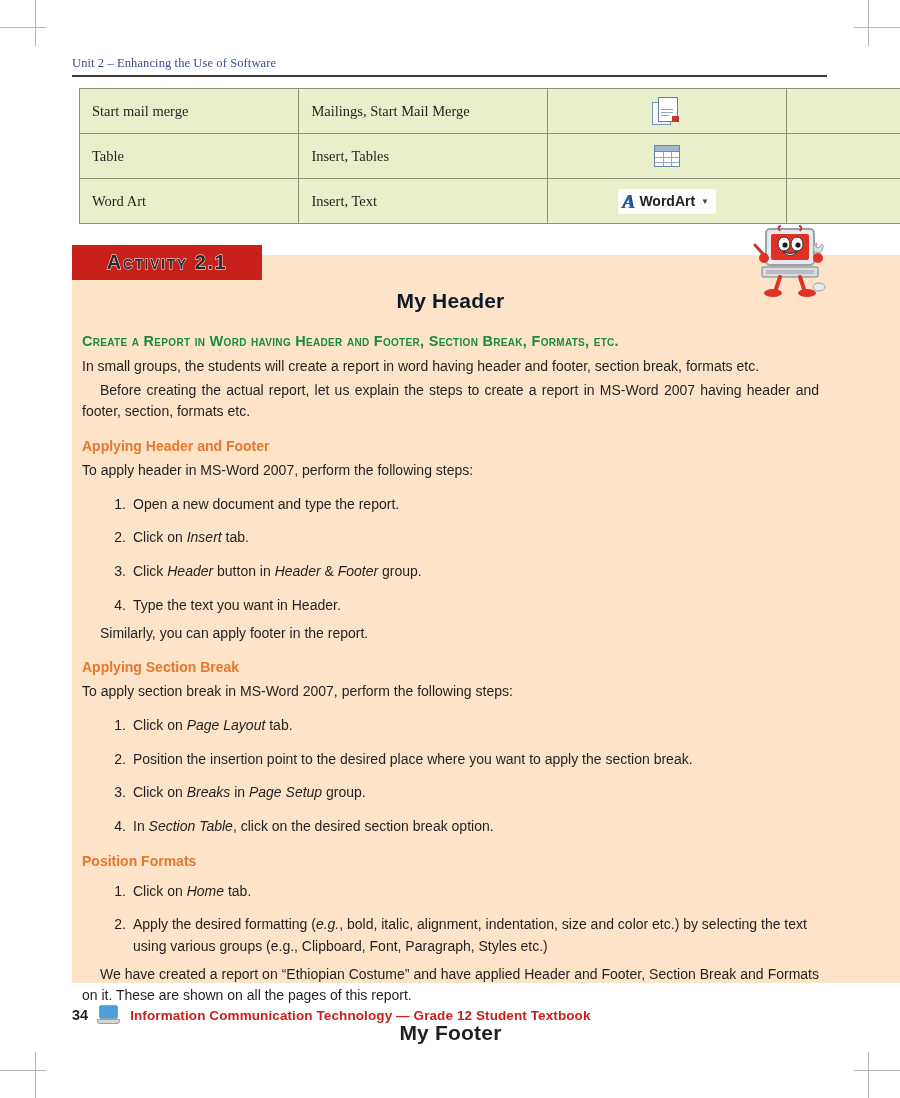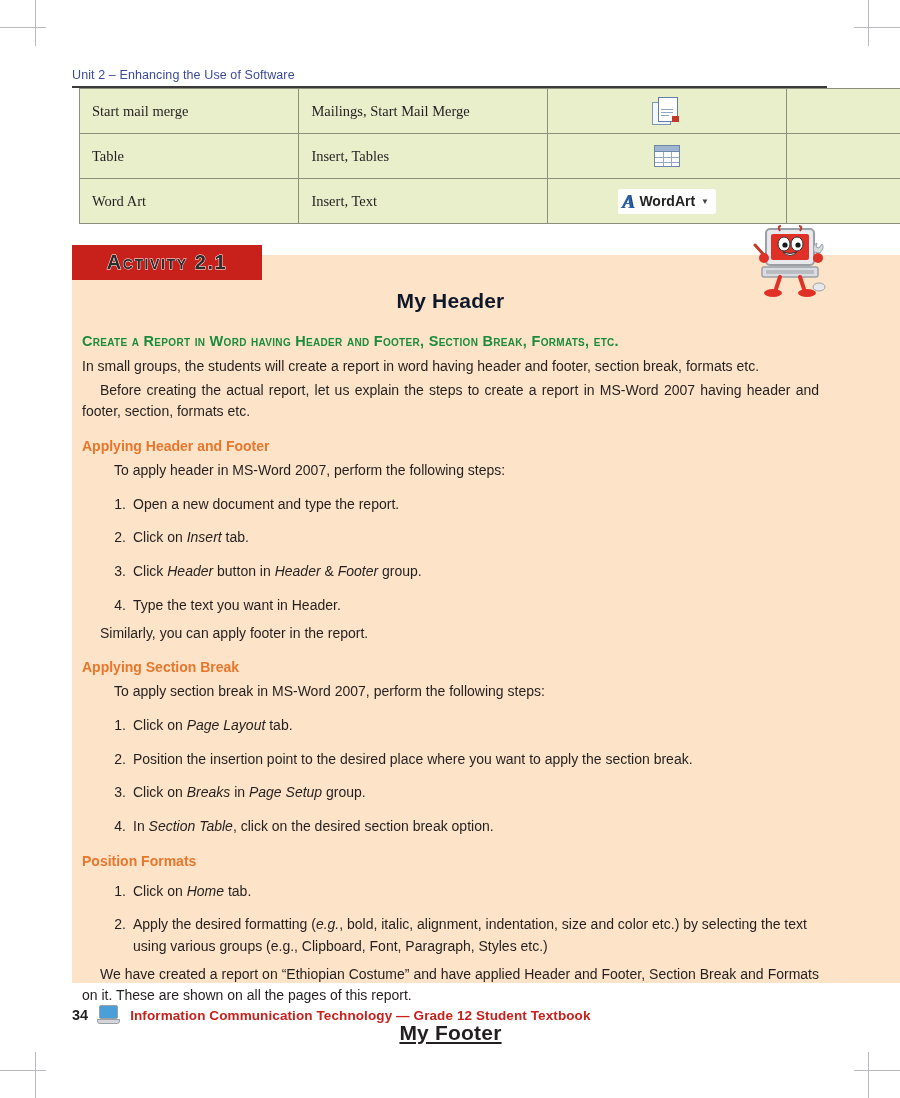--- a/index.html
+++ b/index.html
@@ -27,22 +27,23 @@
   .crop-tr-h { left: 854px; top: 27px; }
   .crop-bl-v { left: 35px;  top: 1052px; }
   .crop-bl-h { left: 0px;   top: 1070px; }
   .crop-br-v { left: 868px; top: 1052px; }
   .crop-br-h { left: 854px; top: 1070px; }
 
   
   .page-header {
     position: absolute;
     left: 72px;
-    top: 68px;
+    top: 56px;
     width: 755px;
+    font-family: Liberation Serif, serif;
   }
   .page-header .unit-title {
     font-size: 12.5px;
     color: #3b4a9c;
     letter-spacing: 0.1px;
     padding-bottom: 4px;
     display: block;
   }
   .page-header .rule {
     height: 2px;
@@ -214,21 +215,20 @@
     margin: 0 0 20px 0;
     letter-spacing: 0.2px;
   }
   .doc-footer {
     text-align: center;
     font-size: 21px;
     font-weight: bold;
     color: #231f20;
     margin: 14px 0 0 0;
     letter-spacing: 0.2px;
-    text-decoration: underline;
   }
 
   .green-heading {
     font-size: 14.5px;
     font-weight: bold;
     font-variant: small-caps;
     color: #1b8b3c;
     letter-spacing: 0.3px;
     margin: 0 0 7px 0;
   }
@@ -239,21 +239,21 @@
     margin: 15px 0 6px 0;
   }
   .body-text {
     font-size: 14px;
     line-height: 1.55;
     text-align: justify;
     margin: 0 0 2px 0;
     color: #231f20;
   }
   .body-text.indent { text-indent: 18px; }
-  .body-text.lead { margin-bottom: 4px; margin-left: 32px; }
+  .body-text.lead { margin-bottom: 4px; }
 
   ol.steps {
     margin: 2px 0 2px 0;
     padding-left: 48px;
     list-style: none;
     counter-reset: step;
   }
   ol.steps li {
     position: relative;
     font-size: 14px;

